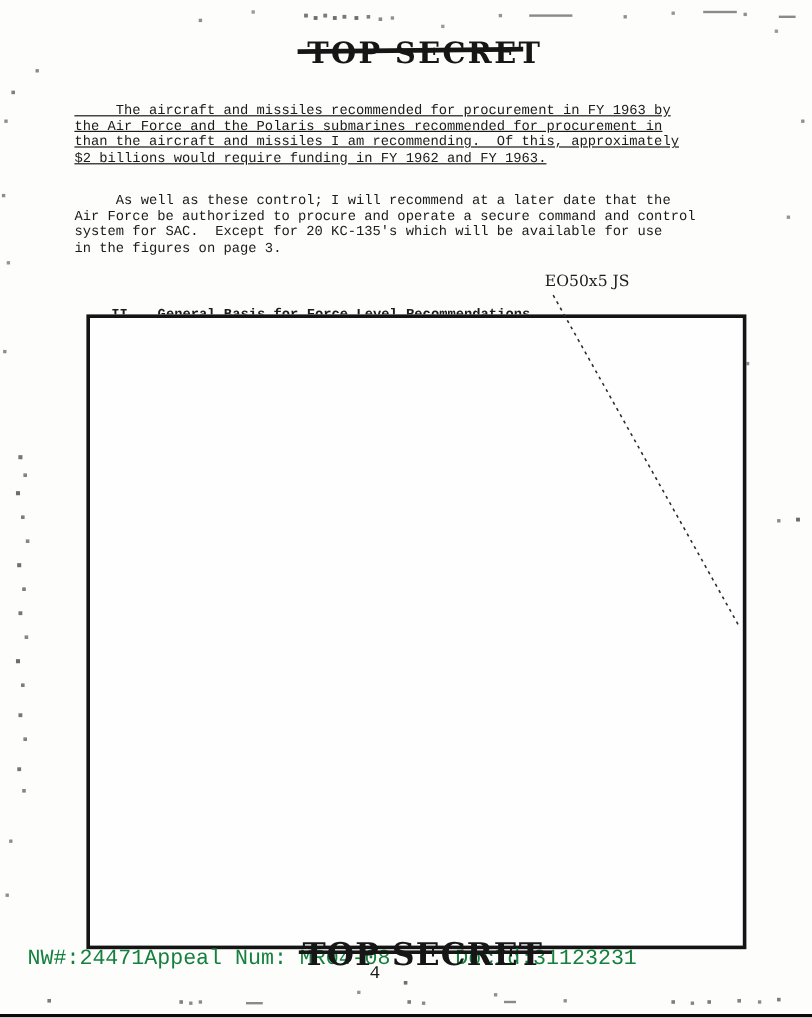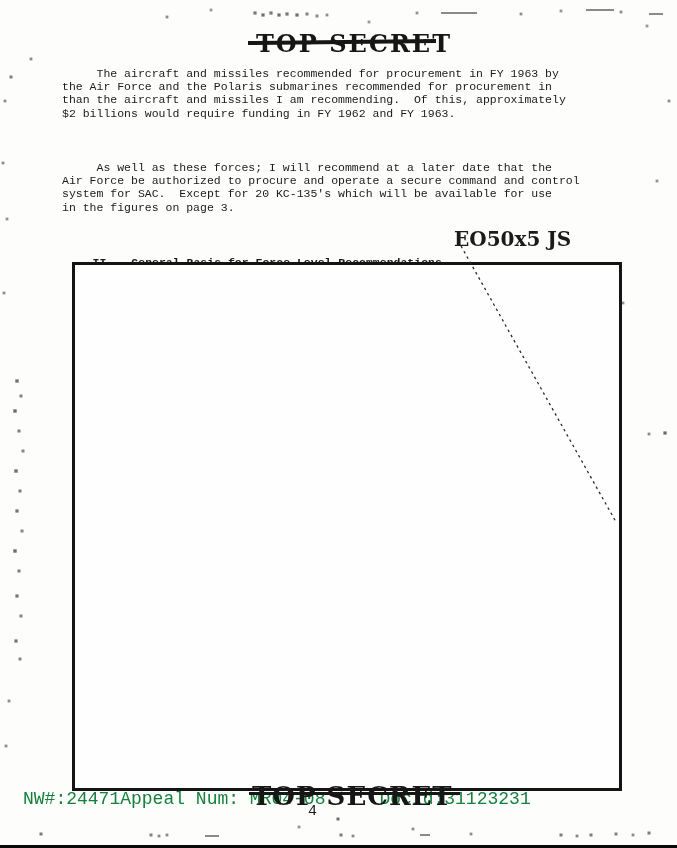--- a/index.html
+++ b/index.html
@@ -2,26 +2,26 @@
 <html><head>
 <meta charset="utf-8">
 <style>
   html,body{margin:0;padding:0;background:#e8e8e6;}
   .page{
     position:relative;width:677px;height:848px;overflow:hidden;
     background:#fdfdfc;color:#1b1b1b;
     font-family:"Liberation Mono",monospace;
   }
   .para{position:absolute;left:62px;}
-  .p1{top:67px;}
+  .p1{top:86px;text-decoration:underline;}
   .p2{top:161px;}
   .tline{white-space:pre;font-size:11.5px;line-height:13.2px;letter-spacing:0;}
   .annotation{
     position:absolute;left:454px;top:227px;
-    font-family:"DejaVu Serif",serif;font-weight:bold;font-size:20px;
+    font-family:"DejaVu Serif",serif;font-weight:normal;font-size:13px;
   }
   .heading{position:absolute;left:65px;top:243px;font-size:11.5px;font-weight:bold;white-space:pre;}
   .heading .htitle{border-bottom:1.6px solid #1b1b1b;margin-left:18px;padding-bottom:1px;}
   .redact-box{
     position:absolute;left:72px;top:262px;width:550px;height:529px;
     border:3.5px solid #141414;box-sizing:border-box;background:#fefefe;
   }
   .diag{position:absolute;left:0;top:0;pointer-events:none;}
   .stamp{
     position:absolute;font-family:"DejaVu Serif",serif;font-weight:bold;
@@ -85,21 +85,21 @@
   <div class="strike-top"></div>
 
   <div class="para p1">
     <div class="tline">     The aircraft and missiles recommended for procurement in FY 1963 by</div>
     <div class="tline">the Air Force and the Polaris submarines recommended for procurement in</div>
     <div class="tline">than the aircraft and missiles I am recommending.  Of this, approximately</div>
     <div class="tline">$2 billions would require funding in FY 1962 and FY 1963.</div>
   </div>
 
   <div class="para p2">
-    <div class="tline">     As well as these forces; I will recommend at a later date that the</div>
+    <div class="tline">     As well as these control; I will recommend at a later date that the</div>
     <div class="tline">Air Force be authorized to procure and operate a secure command and control</div>
     <div class="tline">system for SAC.  Except for 20 KC-135's which will be available for use</div>
     <div class="tline">in the figures on page 3.</div>
   </div>
 
   <div class="annotation">EO50x5 JS</div>
 
   <div class="heading">
     <span class="hnum">II.</span><span class="htitle">General Basis for Force Level Recommendations</span>
   </div>

